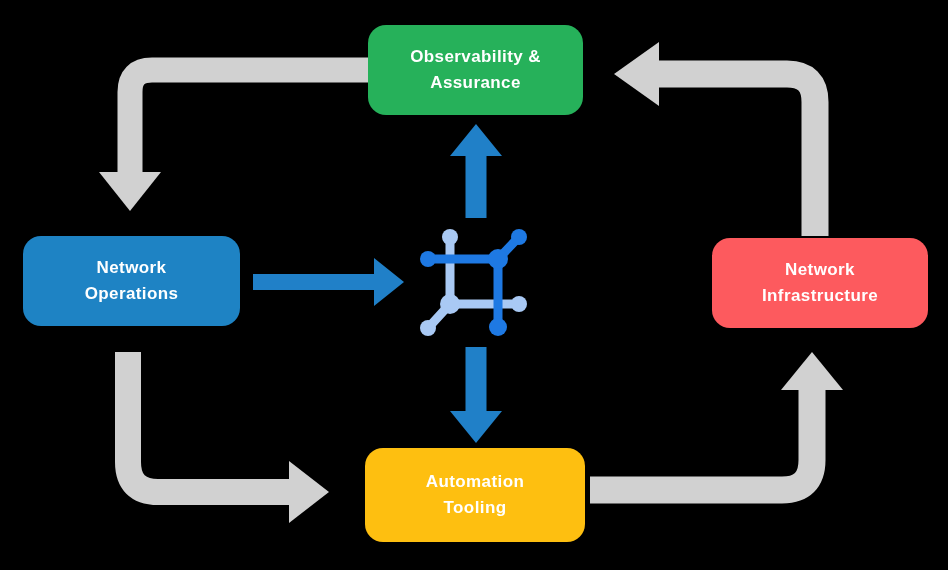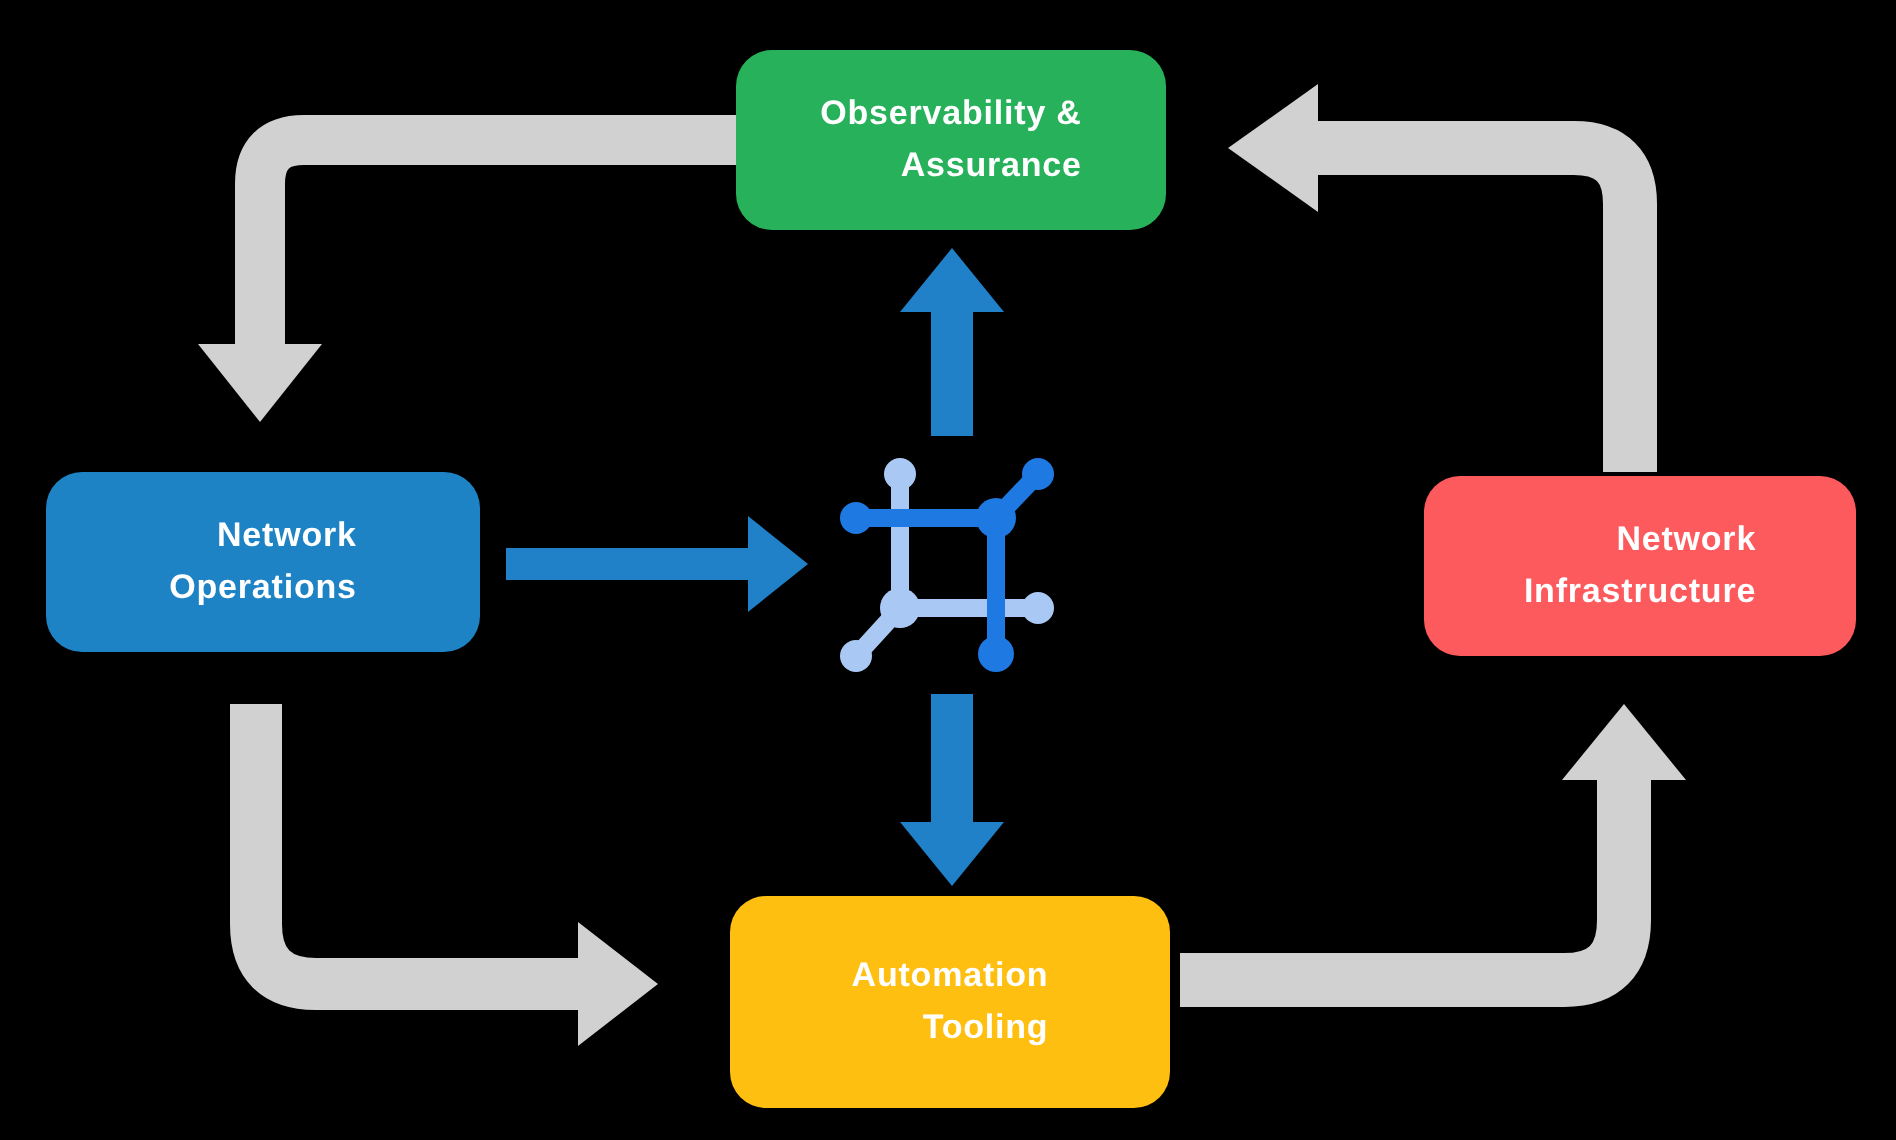--- a/index.html
+++ b/index.html
@@ -19,32 +19,32 @@
     position: absolute;
     left: 0; top: 0;
     width: 948px; height: 570px;
   }
   .node {
     position: absolute;
     border-radius: 18px;
     display: flex;
     align-items: center;
     justify-content: center;
-    text-align: right;
+    text-align: center;
     color: var(--label-text, #fff);
     font-size: 17px;
     font-weight: bold;
     letter-spacing: 0.4px;
     line-height: 1.55;
   }
   .node-label { white-space: pre-line; }
   .node-top    { left: 368px; top: 25px;  width: 215px; height: 90px; background: var(--green-box,  #26b15a); }
   .node-left   { left: 23px;  top: 236px; width: 217px; height: 90px; background: var(--blue-box,   #1e83c4); }
   .node-right  { left: 712px; top: 238px; width: 216px; height: 90px; background: var(--red-box,    #fd5a5e); }
-  .node-bottom { left: 365px; top: 448px; width: 220px; height: 106px; background: var(--yellow-box, #febf10); }
+  .node-bottom { left: 365px; top: 448px; width: 220px; height: 94px; background: var(--yellow-box, #febf10); }
 </style>
 </head>
 <body>
 
 <div class="stage">
 
   <svg class="arrow-layer" width="948" height="570" viewBox="0 0 948 570" xmlns="http://www.w3.org/2000/svg">
 
     <g>
       <path d="M 368 70 H 152 Q 130 70 130 92 V 174" fill="none" stroke="var(--gray-arrow)" stroke-width="25"></path>

